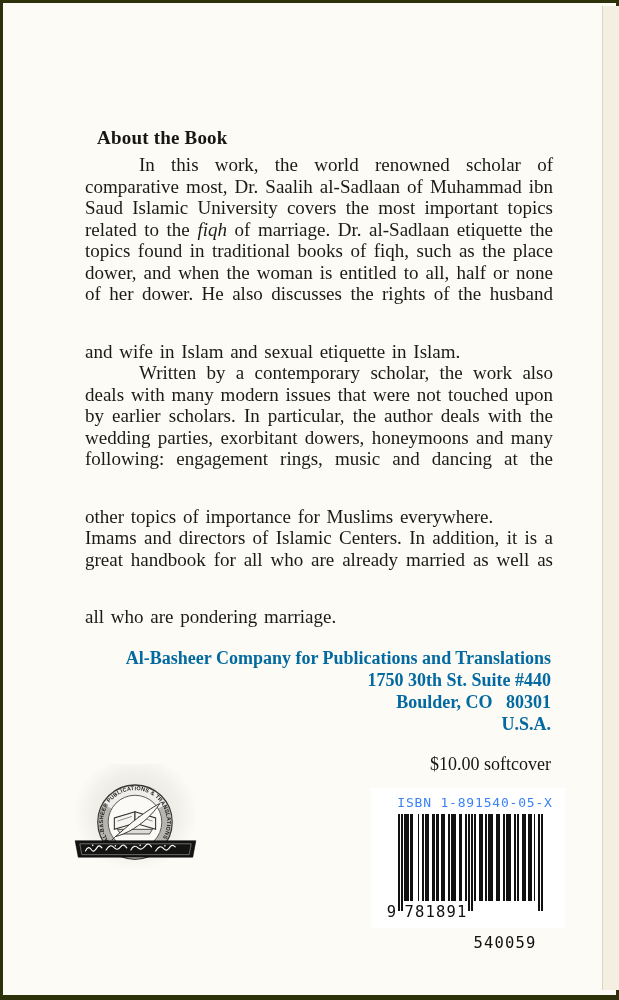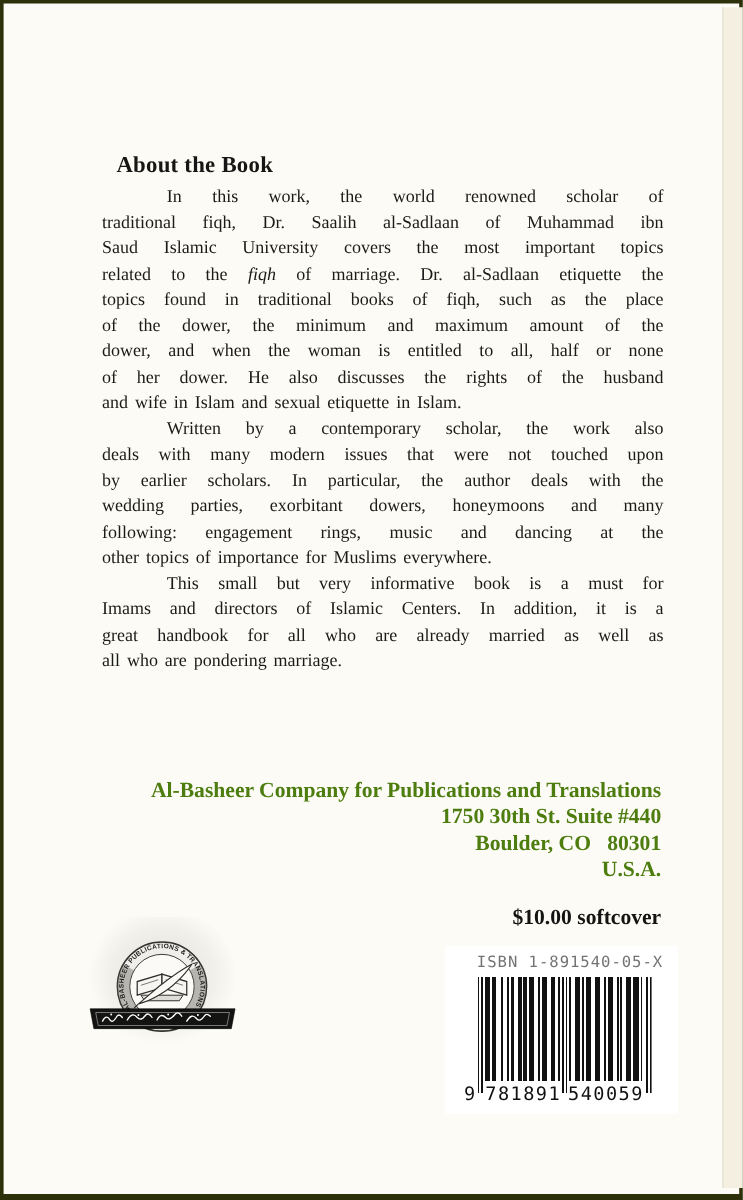--- a/index.html
+++ b/index.html
@@ -20,88 +20,86 @@
   .edge-strip{
     position:absolute;left:600px;top:3px;bottom:5px;width:16px;
     background:#f4efe0;
   }
   .heading{
     position:absolute;left:82px;top:112px;margin:12px;
     font-size:19px;font-weight:bold;color:#161614;letter-spacing:0.2px;
   }
   .body-text{
     position:absolute;left:82px;top:151px;width:468px;
-    font-size:15px;line-height:21.5px;color:#1a1a18;
+    font-size:19px;line-height:21.5px;color:#1a1a18;
   }
   .body-text .line{
     text-align:justify;text-align-last:justify;
     white-space:normal;
   }
   .body-text .line.indent{padding-left:54px;}
-  .body-text .line.last{text-align-last:left;word-spacing:2px;}
+  .body-text .line.last{text-align-last:left;word-spacing:2px;margin-top:36px;}
   .publisher{
     position:absolute;left:82px;top:644px;width:466px;
     font-size:18px;font-weight:bold;line-height:22px;
-    text-align:right;color:#4d7c0f;
+    text-align:right;color:#0369a1;
   }
   .price{
     position:absolute;left:82px;top:751px;width:466px;
-    font-size:18px;font-weight:bold;text-align:right;color:#141412;
+    font-size:18px;font-weight:normal;text-align:right;color:#141412;
   }
   .isbn-panel{
     position:absolute;left:368px;top:785px;width:194px;height:140px;
     background:#ffffff;
   }
   .isbn-label{
     position:absolute;left:380px;top:792px;width:184px;
     font-family:"DejaVu Sans Mono",monospace;
-    font-size:13px;letter-spacing:0.8px;text-align:center;color:#737373;
+    font-size:13px;letter-spacing:0.8px;text-align:center;color:#3b82f6;
   }
   .barcode{
     position:absolute;left:395px;top:811px;width:145px;height:97px;
   }
   .bc-digit{
     position:absolute;top:900px;height:18px;
     font-family:"DejaVu Sans Mono",monospace;
     font-size:15.5px;color:#101010;
   }
   .bc-d0{left:377px;width:16px;text-align:right;}
   .bc-d1{left:401px;width:64px;text-align:center;letter-spacing:1.2px;}
-  .bc-d2{left:470px;width:64px;text-align:center;letter-spacing:1.2px;}
+  .bc-d2{left:470px;width:64px;text-align:center;letter-spacing:1.2px;margin-top:31px;}
   .logo-wrap{
     position:absolute;left:68px;top:761px;width:129px;height:109px;
     background:radial-gradient(ellipse at 50% 45%, rgba(110,110,100,0.20) 0%, rgba(110,110,100,0.08) 48%, rgba(110,110,100,0) 68%);
   }
 </style>
 </head>
 <body>
 
 <div class="page">
   <div class="crease"></div>
   <div class="edge-strip"></div>
 
   <h1 class="heading">About the Book</h1>
 
   <div class="body-text">
       <div class="line indent"><span>In this work, the world renowned scholar of</span></div>
-      <div class="line"><span>traditional fiqh, Dr. Saalih al-Sadlaan of Muhammad ibn</span></div>
+      <div class="line"><span>comparative most, Dr. Saalih al-Sadlaan of Muhammad ibn</span></div>
       <div class="line"><span>Saud Islamic University covers the most important topics</span></div>
       <div class="line"><span>related to the </span><i>fiqh</i><span> of marriage. Dr. al-Sadlaan etiquette the</span></div>
       <div class="line"><span>topics found in traditional books of fiqh, such as the place</span></div>
-      <div class="line"><span>of the dower, the minimum and maximum amount of the</span></div>
       <div class="line"><span>dower, and when the woman is entitled to all, half or none</span></div>
       <div class="line"><span>of her dower. He also discusses the rights of the husband</span></div>
       <div class="line last"><span>and wife in Islam and sexual etiquette in Islam.</span></div>
       <div class="line indent"><span>Written by a contemporary scholar, the work also</span></div>
       <div class="line"><span>deals with many modern issues that were not touched upon</span></div>
       <div class="line"><span>by earlier scholars. In particular, the author deals with the</span></div>
       <div class="line"><span>wedding parties, exorbitant dowers, honeymoons and many</span></div>
       <div class="line"><span>following: engagement rings, music and dancing at the</span></div>
       <div class="line last"><span>other topics of importance for Muslims everywhere.</span></div>
-      <div class="line indent"><span>This small but very informative book is a must for</span></div>
       <div class="line"><span>Imams and directors of Islamic Centers. In addition, it is a</span></div>
       <div class="line"><span>great handbook for all who are already married as well as</span></div>
       <div class="line last"><span>all who are pondering marriage.</span></div>
     </div>
 
   <div class="publisher">
       <div>Al-Basheer Company for Publications and Translations</div>
       <div>1750 30th St. Suite #440</div>
       <div>Boulder, CO&nbsp;&nbsp;&nbsp;80301</div>
       <div>U.S.A.</div>

